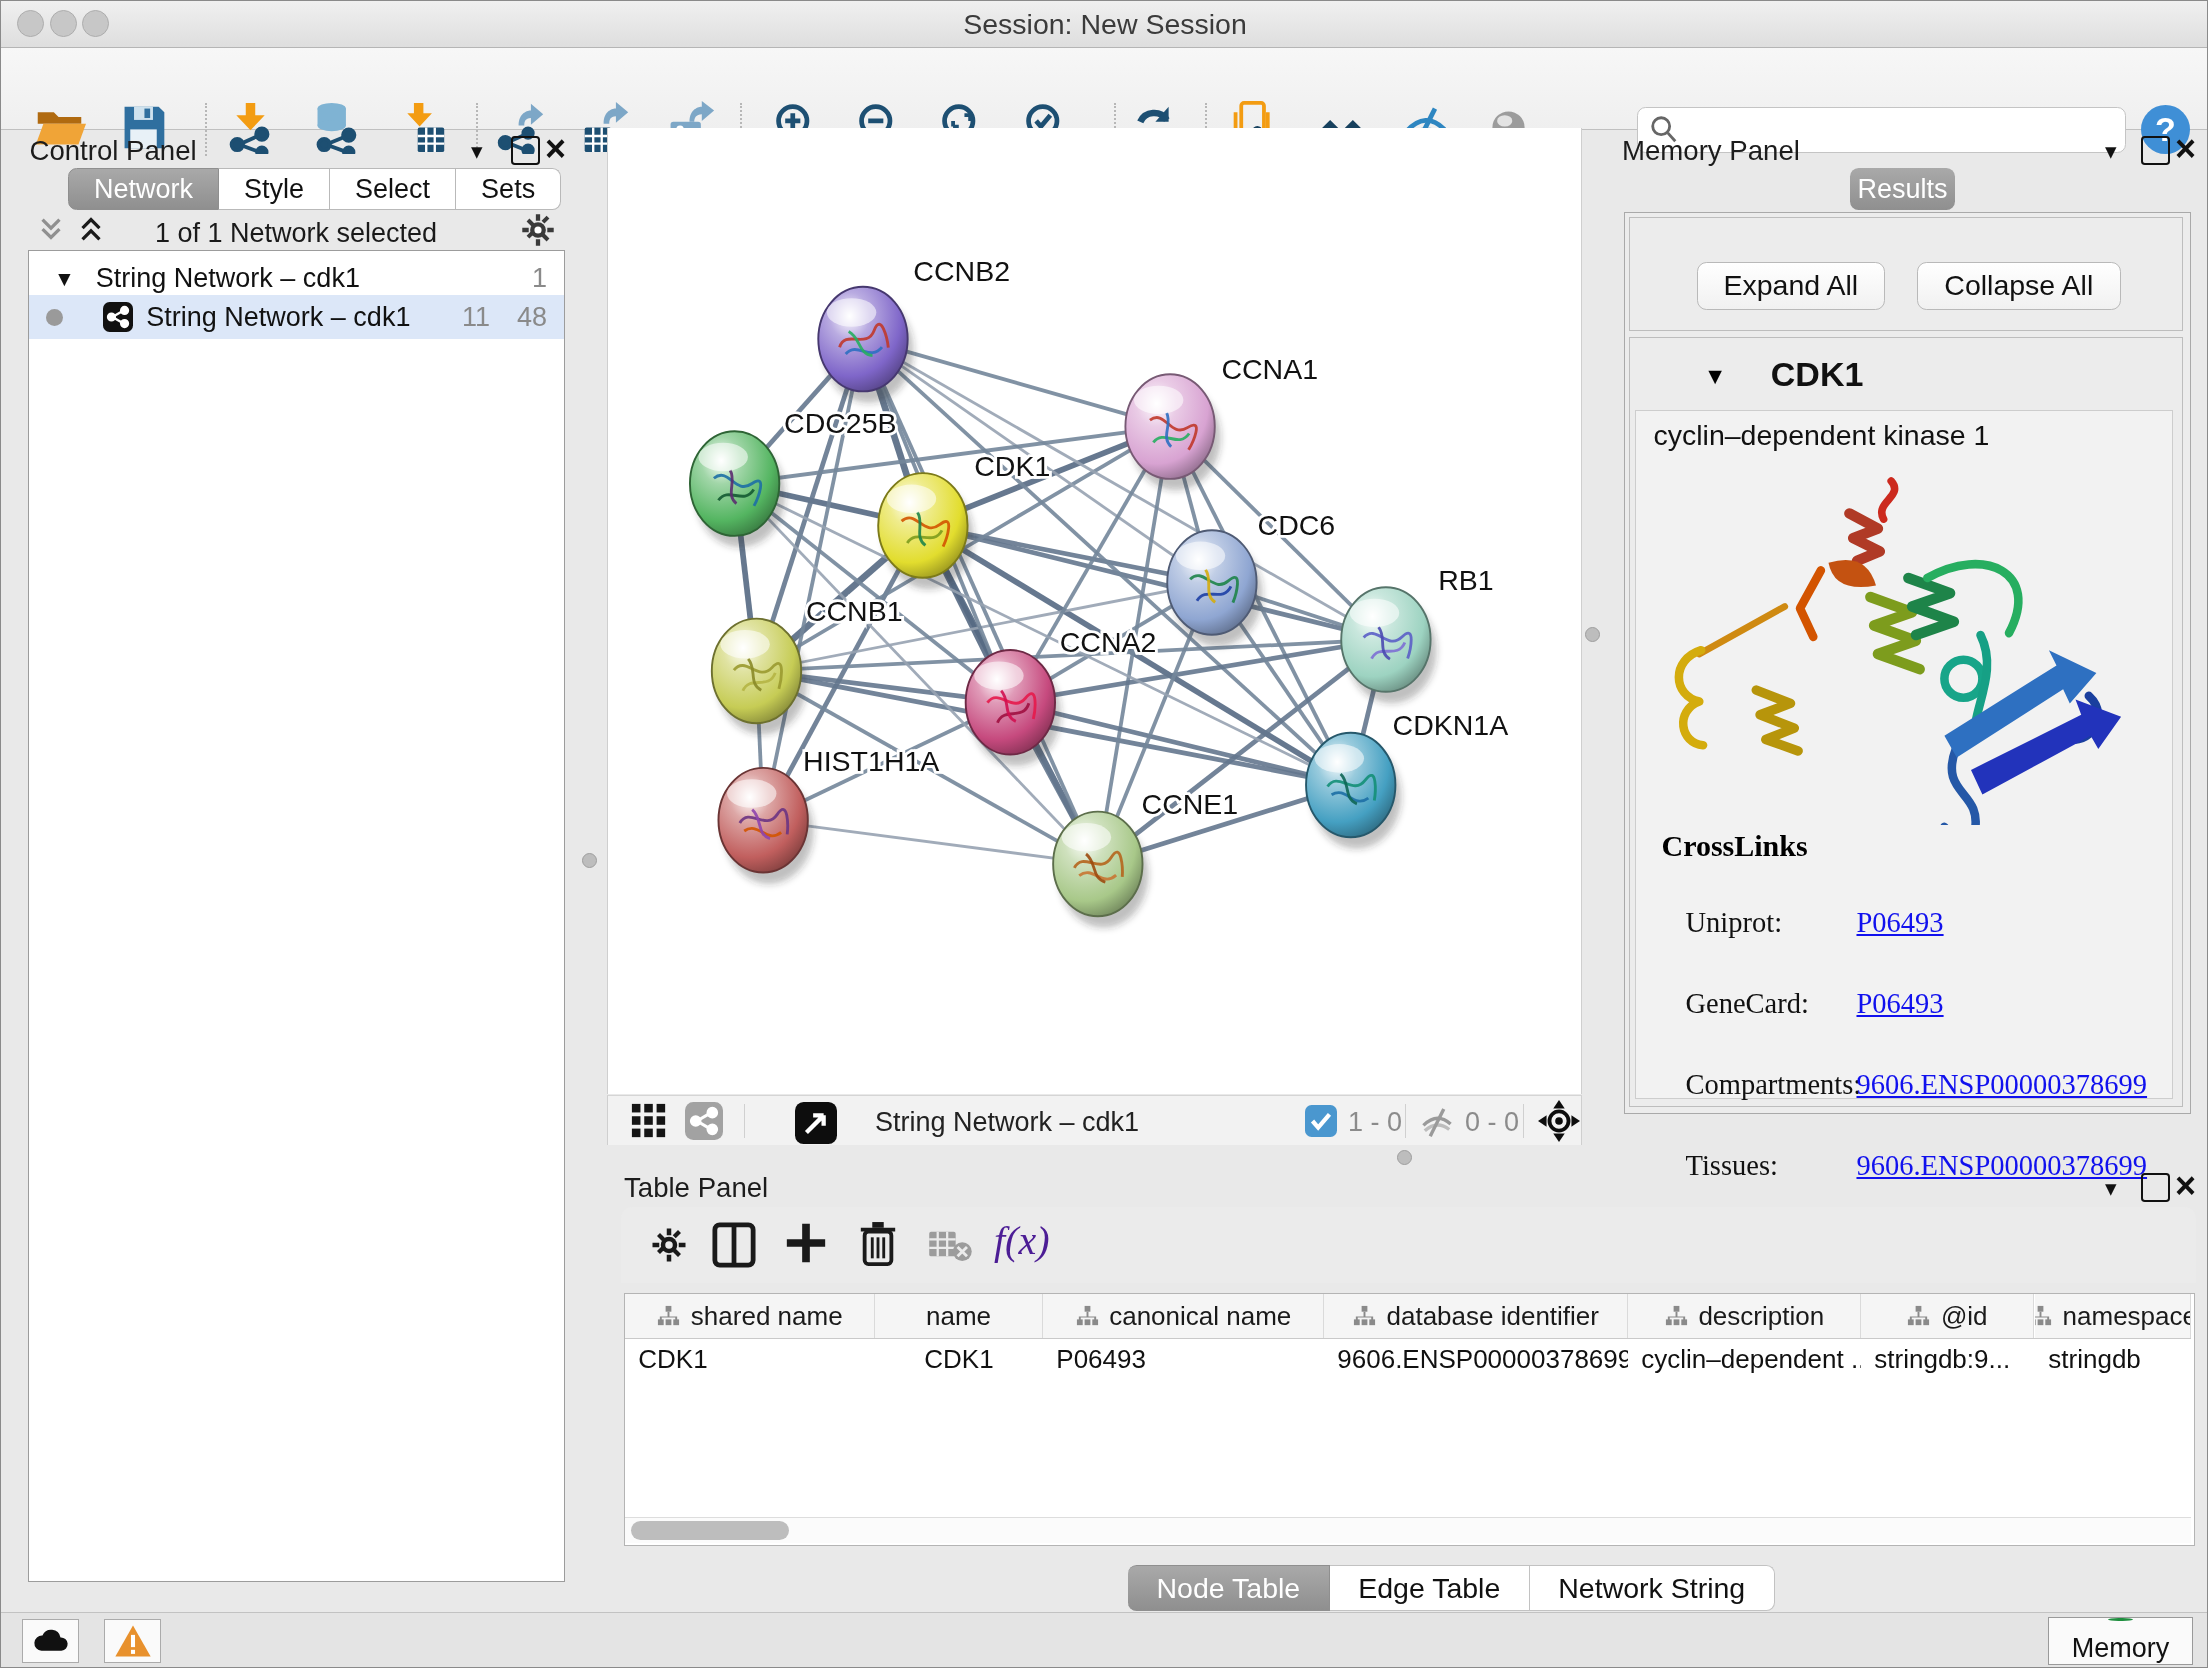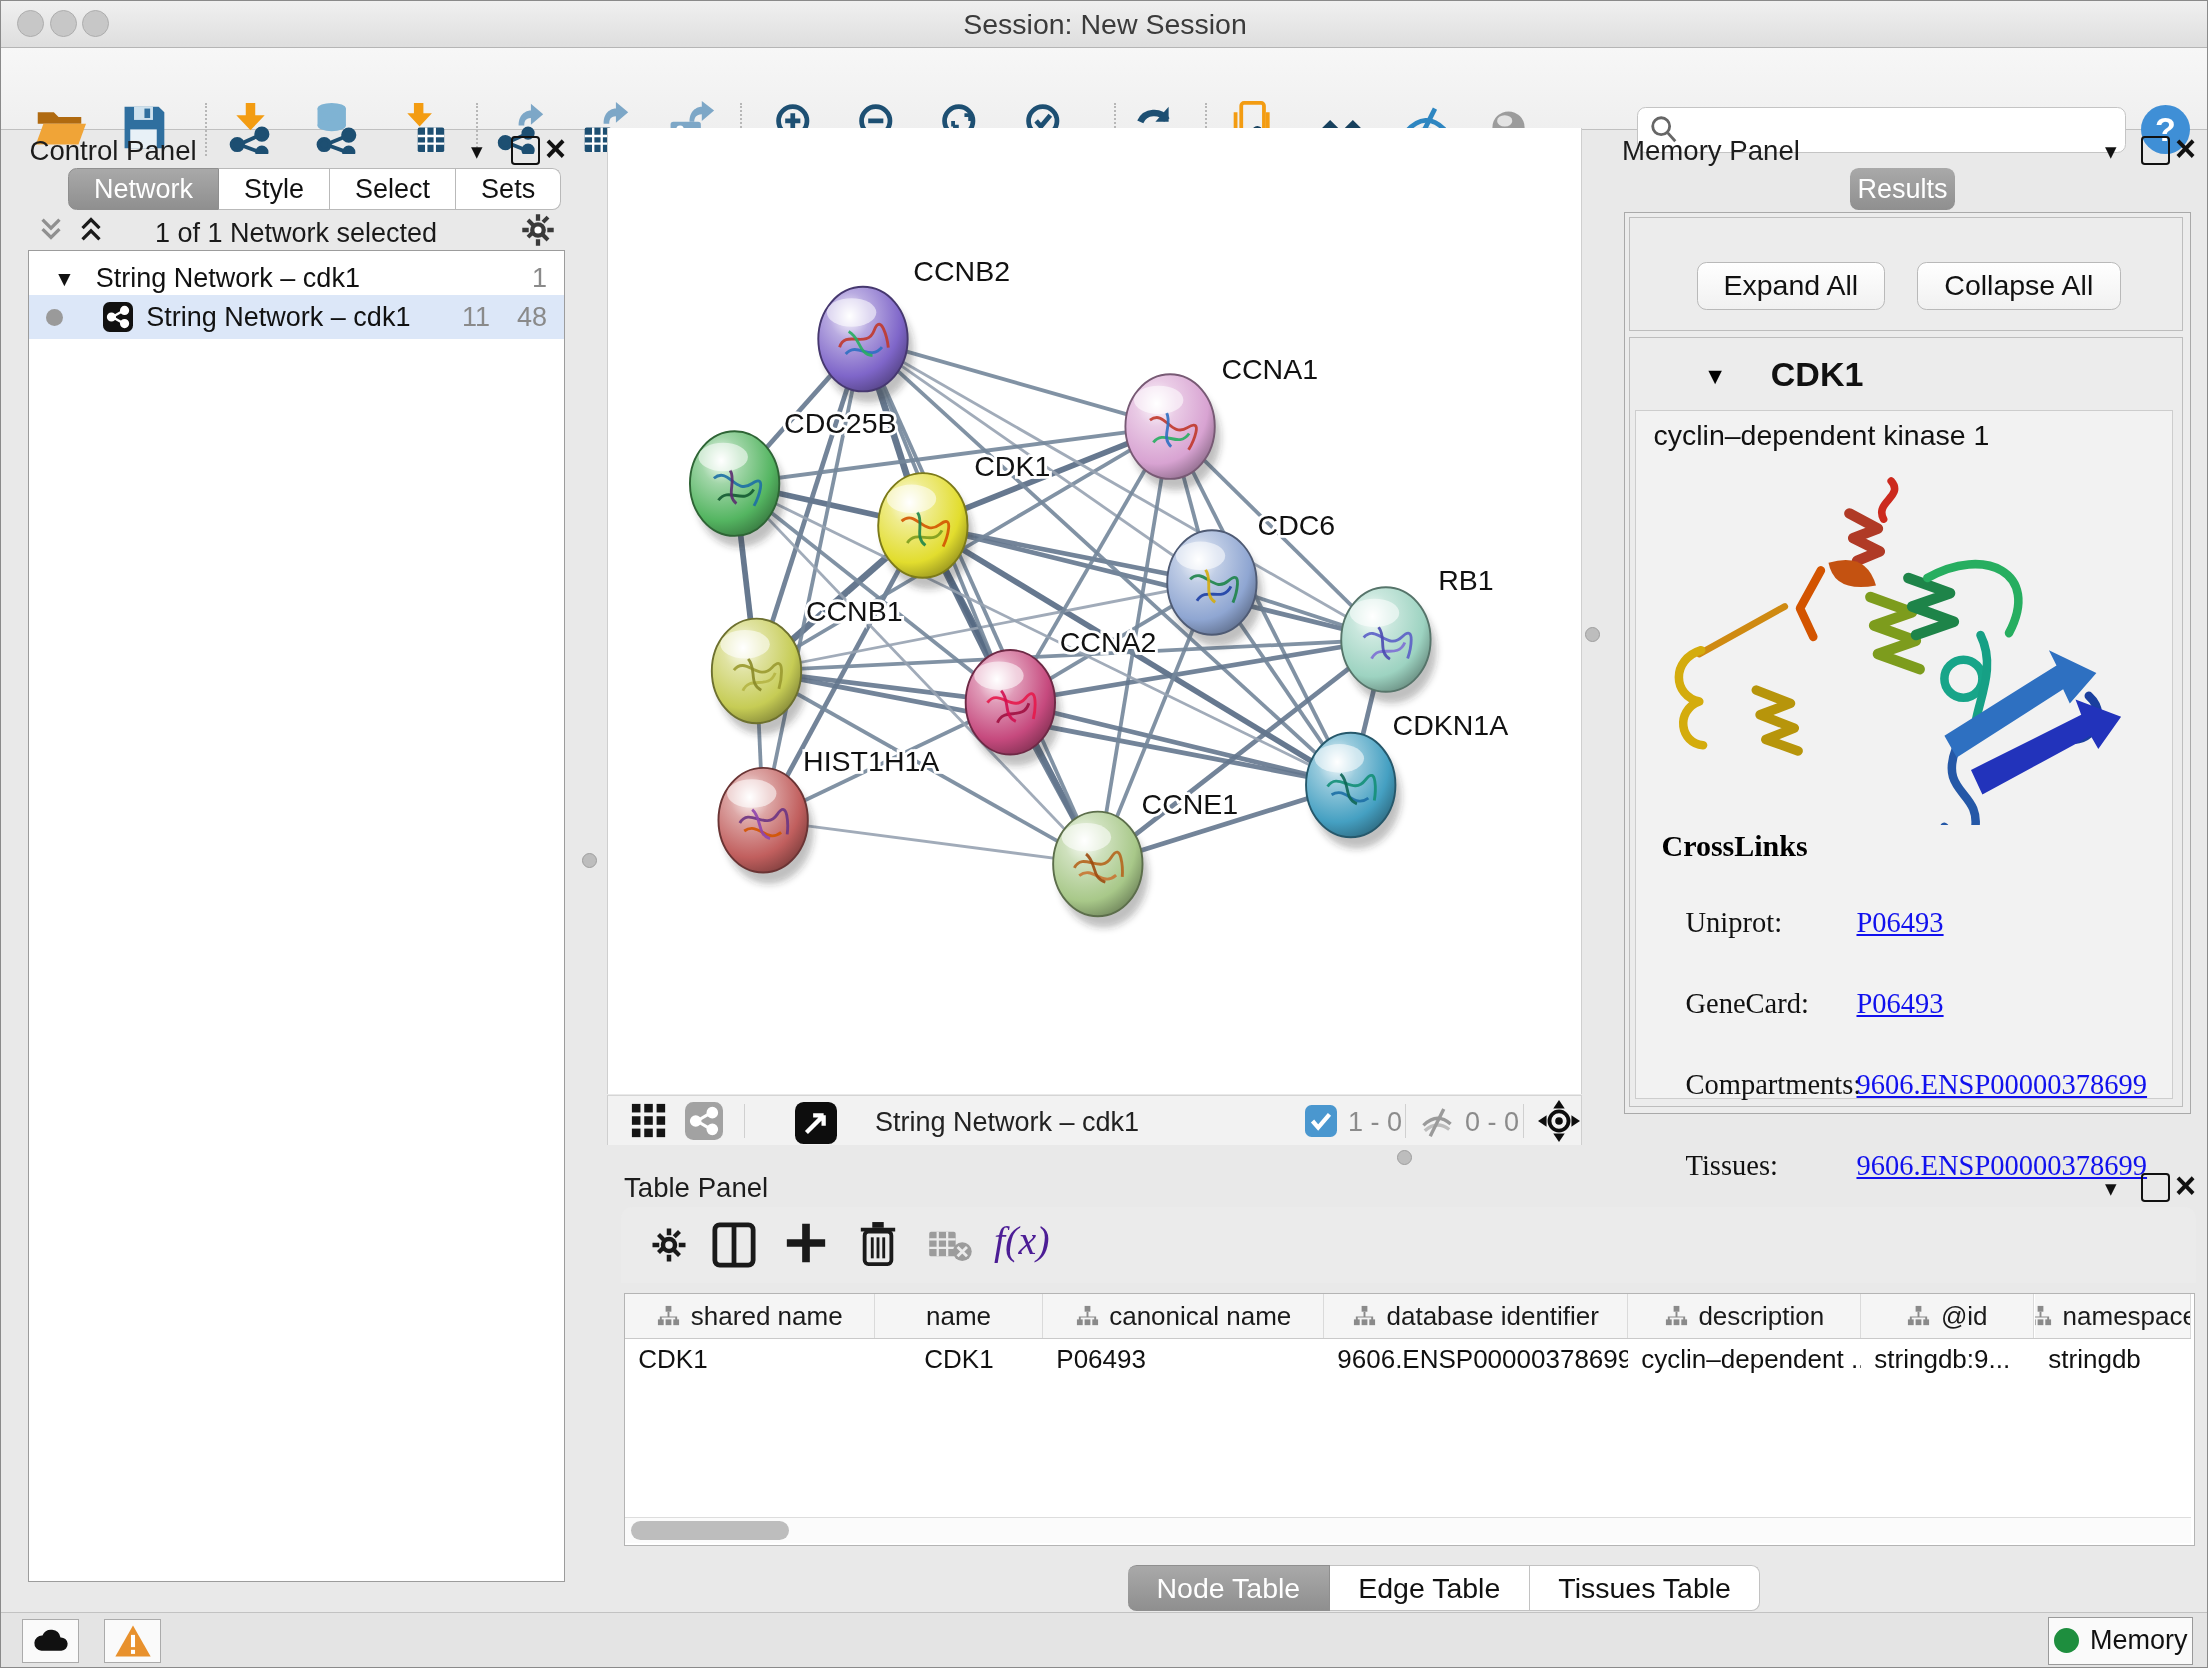--- a/index.html
+++ b/index.html
@@ -52,21 +52,21 @@
   .td{position:absolute;top:44px;height:42px;box-sizing:border-box;display:flex;align-items:center;font-size:26px;color:#111;padding:0 13.3px;overflow:hidden;white-space:nowrap;}
   #theadline{position:absolute;left:0;top:44px;width:1566px;border-top:1.9px solid #c9c9c9;}
   #hscroll{position:absolute;left:624px;top:1516px;width:1566px;height:25px;background:#fbfbfb;border-top:1px solid #ddd;}
   #hthumb{position:absolute;left:5.7px;top:2.9px;width:158px;height:19px;border-radius:9.5px;background:#bdbdbd;}
   .btab{height:44px;line-height:44px;padding:0 28.5px;background:#fff;border:1px solid #c2c2c2;border-left:none;font-size:28.5px;color:#111;}
   .btab.sel{background:linear-gradient(#a9a9a9,#8f8f8f);color:#fff;border-radius:8.6px 0 0 8.6px;border-color:#8f8f8f;}
   .btab:last-child{border-radius:0 8.6px 8.6px 0;}
   
   #statusbar{position:absolute;left:0;top:1611px;width:2208px;height:57px;background:#e4e4e4;border-top:1px solid #c2c2c2;}
   .sbtn{position:absolute;top:5.7px;width:55px;height:42px;background:#fafafa;border:1.9px solid #ababab;display:flex;align-items:center;justify-content:center;}
-  #memorybtn{position:absolute;left:2047px;top:3.8px;width:143px;height:46px;background:#fafafa;border:1.9px solid #9a9a9a;display:flex;align-items:center;justify-content:center;gap:11.4px;font-size:27px;color:#111;}
+  #memorybtn{position:absolute;left:2047px;top:3.8px;width:143px;height:46px;background:#fafafa;border:1.9px solid #9a9a9a;display:flex;align-items:center;justify-content:center;gap:11.4px;font-size:27px;color:#111;flex-direction:column;}
 </style>
 </head>
 <body>
 
 <div id="win">
 
   <div id="titlebar">
     <span class="light" style="left:16px"></span>
     <span class="light" style="left:49px"></span>
     <span class="light" style="left:81px"></span>
@@ -692,21 +692,21 @@
         <div class="td" style="left: 1410px; width: 156px;">stringdb</div>
       </div>
   </div>
   <div id="hscroll">
       <div id="hthumb"></div>
     </div>
 
   <div class="abs" style="left:1127px;top:1564px;display:flex">
     <div class="btab sel">Node Table</div>
     <div class="btab">Edge Table</div>
-    <div class="btab">Tissues Table</div>
+    <div class="btab">Network String</div>
   </div>
 
   <div id="statusbar">
     <div class="sbtn" style="left:21px">
       <svg width="38" height="28.5" viewBox="0 0 40 30">
           <path d="M10 26a8 8 0 0 1 1-16A10 10 0 0 1 30 12a7 7 0 0 1 1 14z" fill="#111"></path>
         </svg>
     </div>
     <div class="sbtn" style="left:103px">
       <svg width="38" height="34" viewBox="0 0 56 50">

